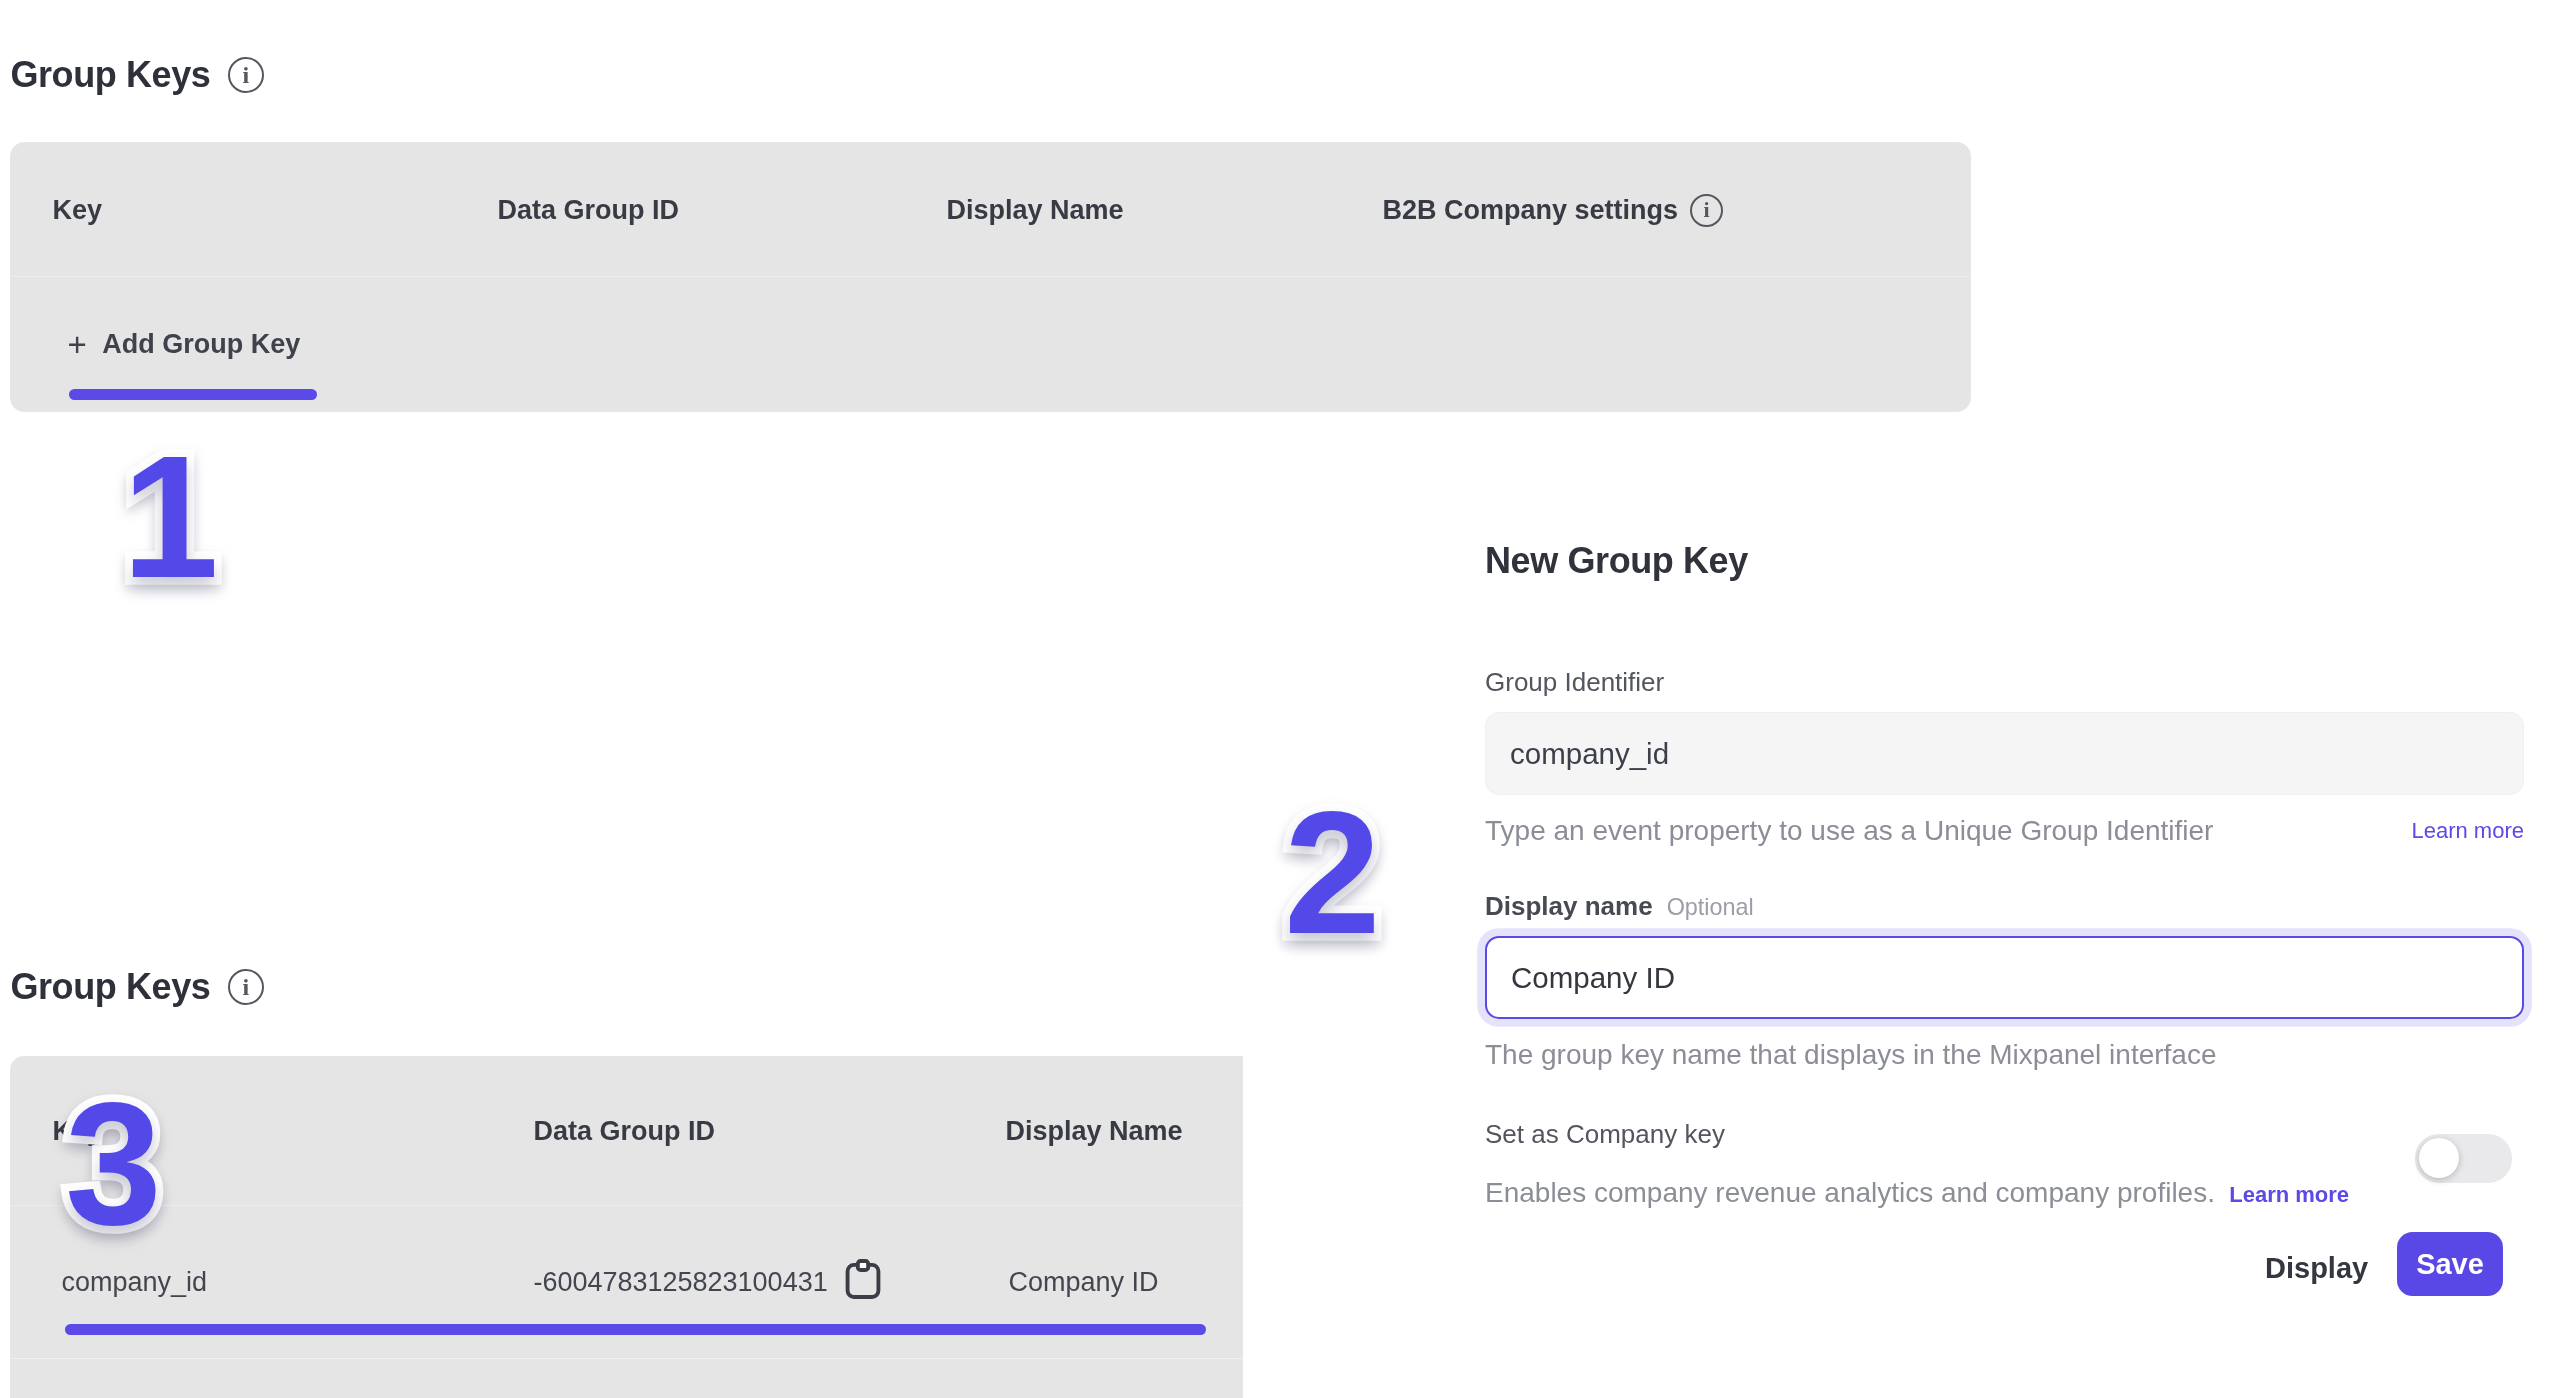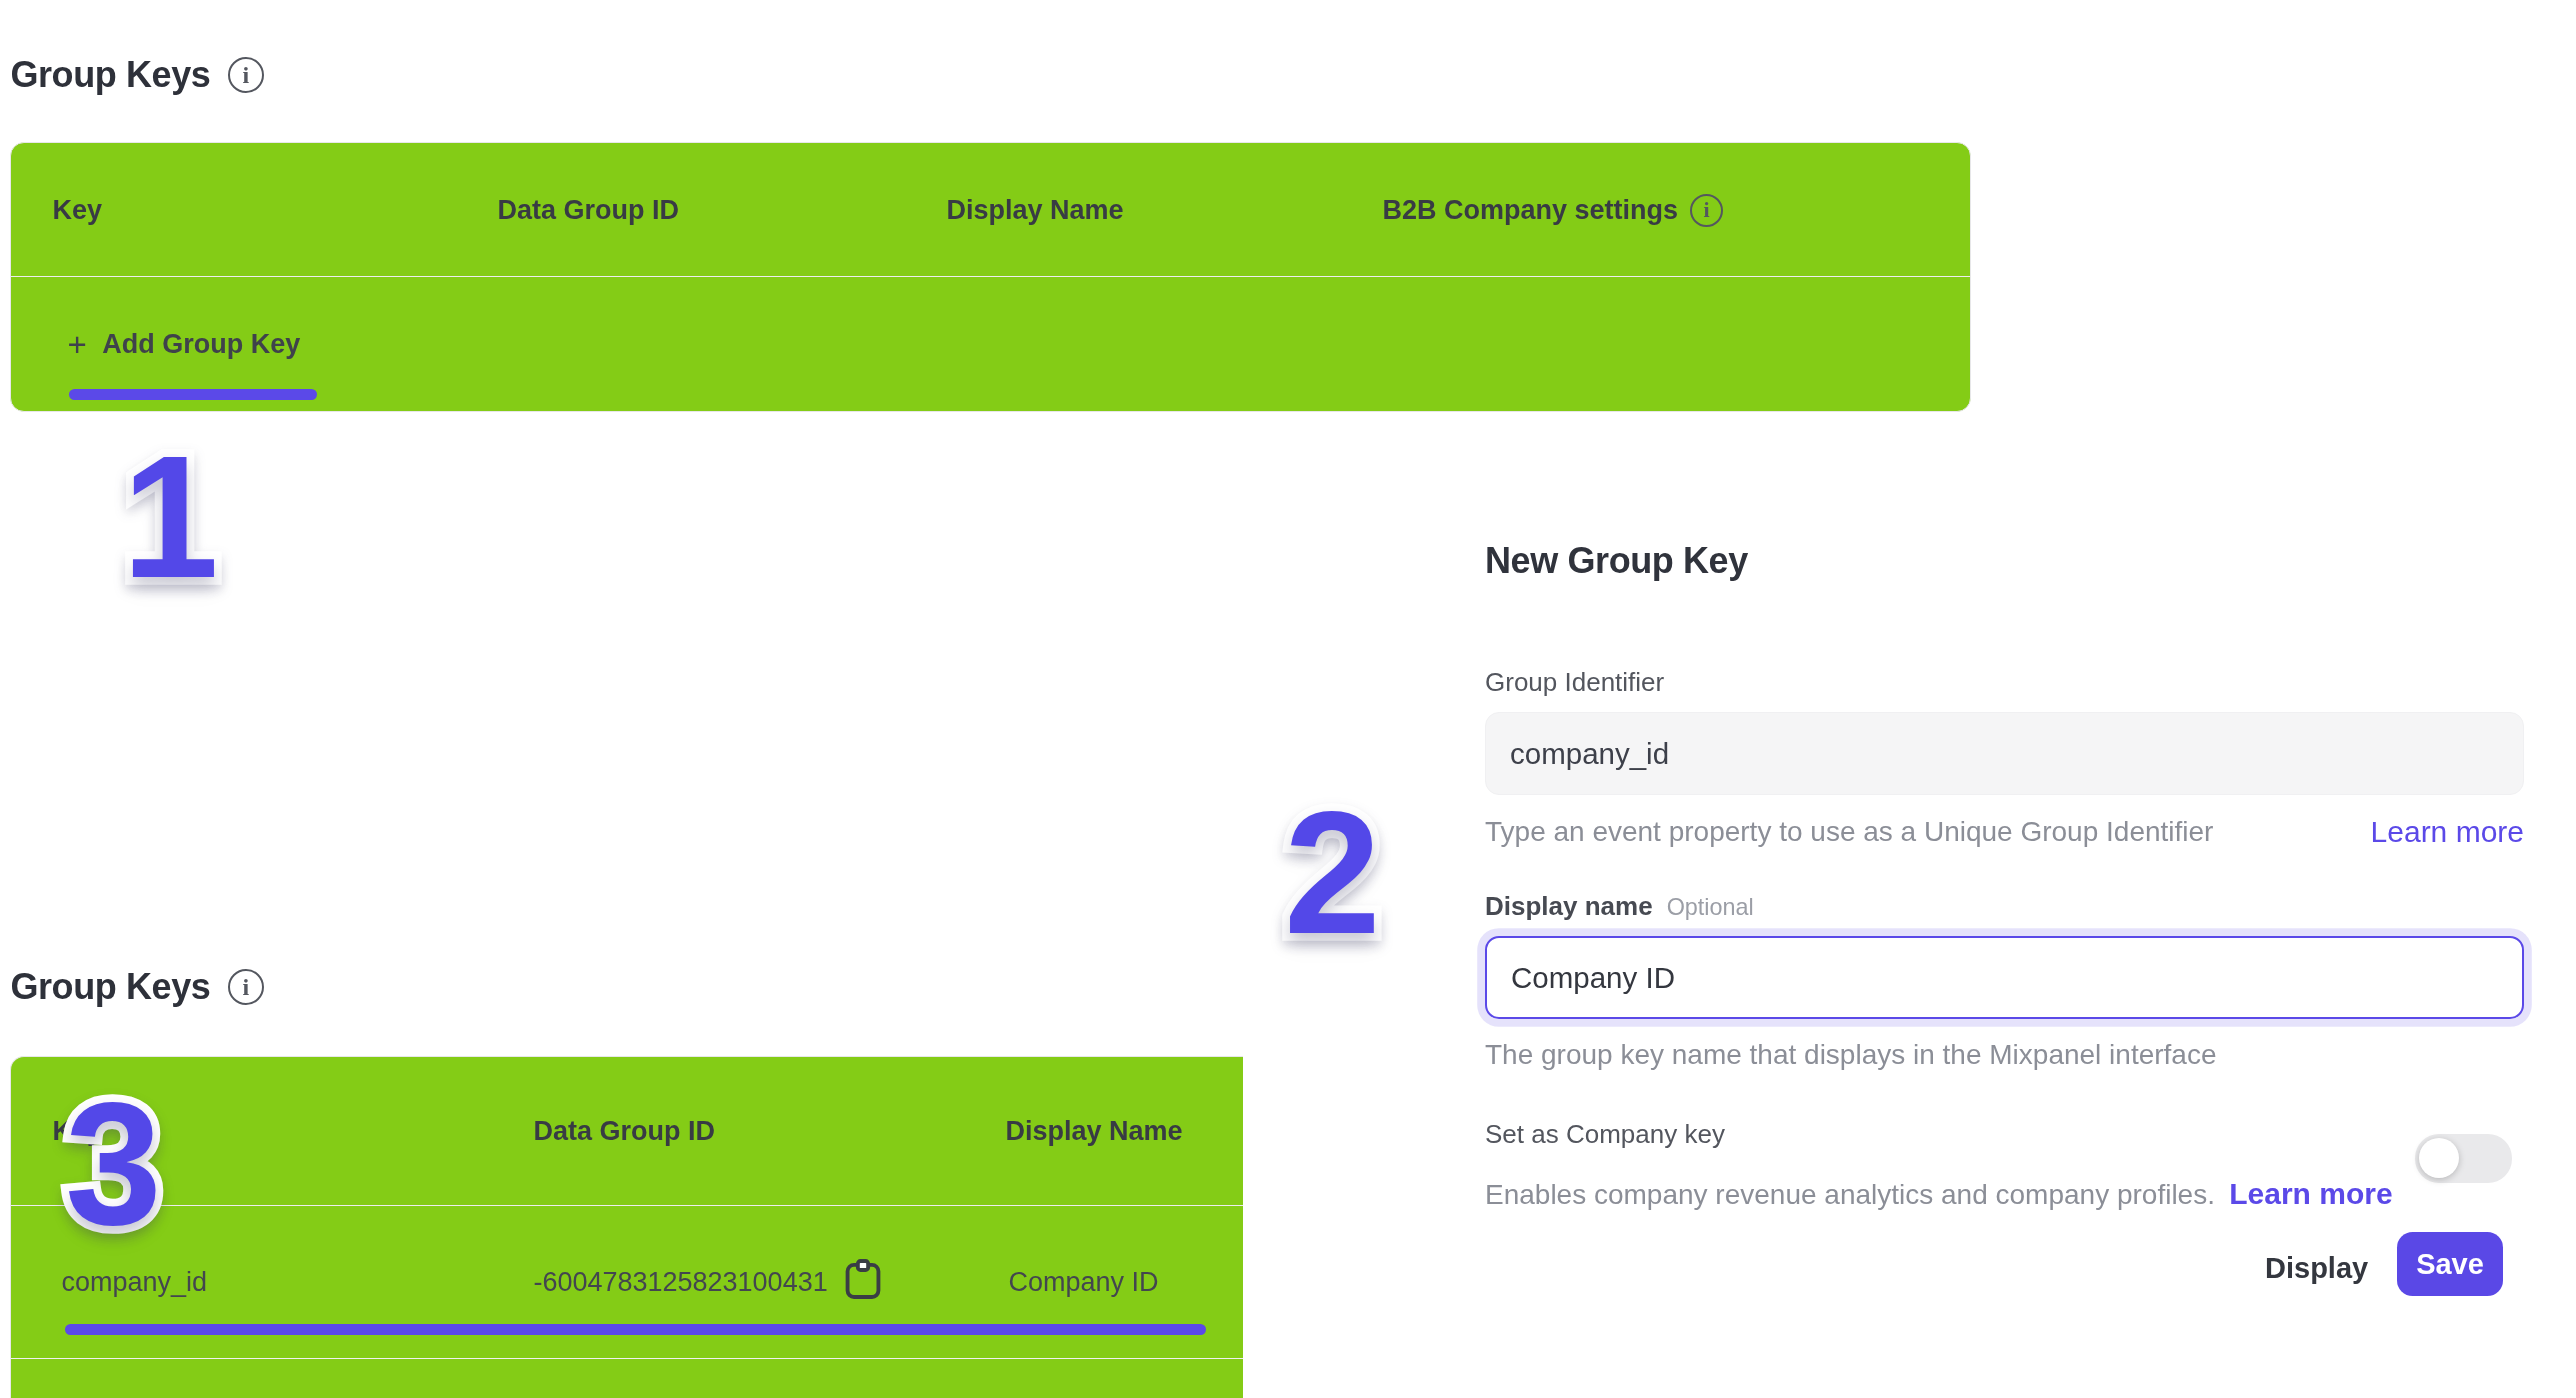--- a/index.html
+++ b/index.html
@@ -15,21 +15,21 @@
   .section-title h2 { font-size:36px; font-weight:700; color:#2e313a; letter-spacing:-0.4px; }
   .info-icon {
     width:36px; height:36px; border:2.6px solid #54575f; border-radius:50%;
     display:inline-flex; align-items:center; justify-content:center;
     font-family:"Liberation Serif", serif; font-size:24px; font-weight:700; color:#54575f;
     flex:0 0 auto;
   }
   .info-icon.small { width:33px; height:33px; font-size:22px; border-width:2.6px; }
 
   
-  .table-card { background:#84cc16; border:1.7px solid #e7e7e9; border-radius:14px;text-align:right; }
+  .table-card { background:#e5e5e5; border:1.7px solid #e7e7e9; border-radius:14px;text-align:right; }
   .table-card.cut { border-right:none; border-radius:14px 0 0 0; }
   .thead { position:relative; border-bottom:1.7px solid #ededef; }
   .th { position:absolute; font-size:27px; font-weight:700; color:#383b44; white-space:nowrap; display:flex; align-items:center; gap:12px; }
   .tbody-row { position:relative; }
   .td { position:absolute; font-size:27px; color:#43464f; white-space:nowrap; display:flex; align-items:center; gap:17.4px; }
 
   .add-key { display:flex; align-items:center; gap:15.6px; font-size:27px; font-weight:700; color:#3f424b; cursor:pointer; }
   .plus-glyph { font-size:33px; font-weight:400; line-height:1; color:#3f424b; }
 
   
@@ -41,21 +41,21 @@
     filter: drop-shadow(0 5.2px 5.2px rgba(50,50,90,0.18));
     z-index:5; user-select:none;
   }
 
   
   .panel-title { font-size:36px; font-weight:700; color:#30333c; letter-spacing:-0.4px; }
   .field-label { font-size:26px; color:#53565e; }
   .field-label.strong { font-weight:700; color:#474a52; }
   .optional { font-size:23.4px; color:#9b9ea6; margin-left:14px; font-weight:400; }
   .helper { font-size:28px; color:#8b8e97; }
-  .link { font-size:30px; color:#5b49e8; text-decoration:none; cursor:pointer; }
+  .link { font-size:22px; color:#5b49e8; text-decoration:none; cursor:pointer; }
 
   .text-input {
     width:1039px; height:83px; font-family:"Liberation Sans", sans-serif;
     font-size:29.5px; color:#3d404a; padding:0 24px; outline:none;
   }
   .input-plain { background:#f5f5f6; border:1.7px solid #f0f0f2; border-radius:14px; }
   .input-focused {
     background:#ffffff; border:2.6px solid #5b49e8; border-radius:14px;
     box-shadow:0 0 0 7.8px rgba(91,73,232,0.16); color:#34373f;
   }

